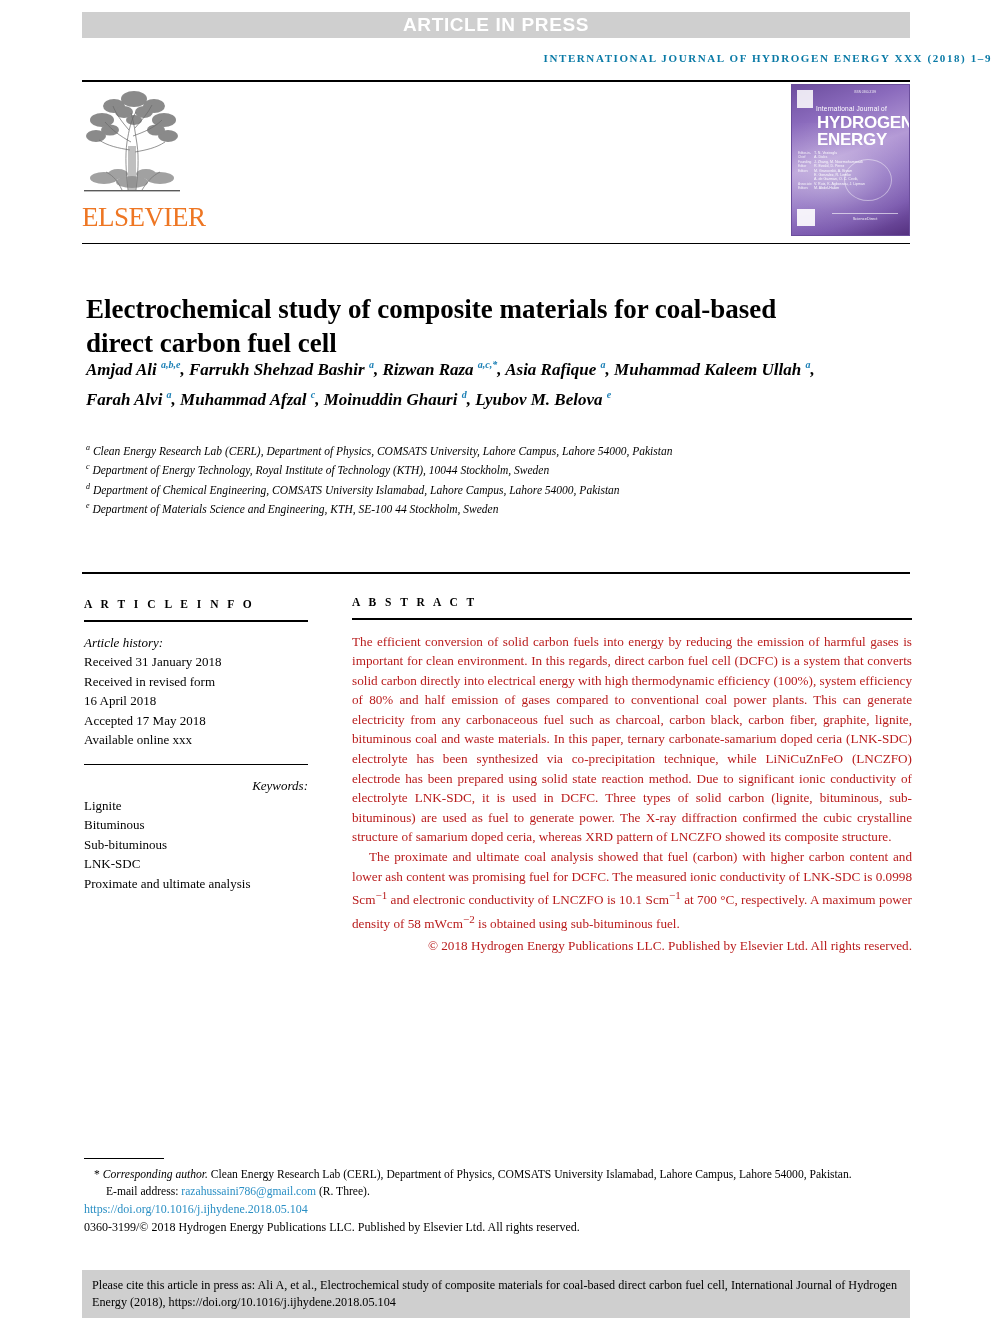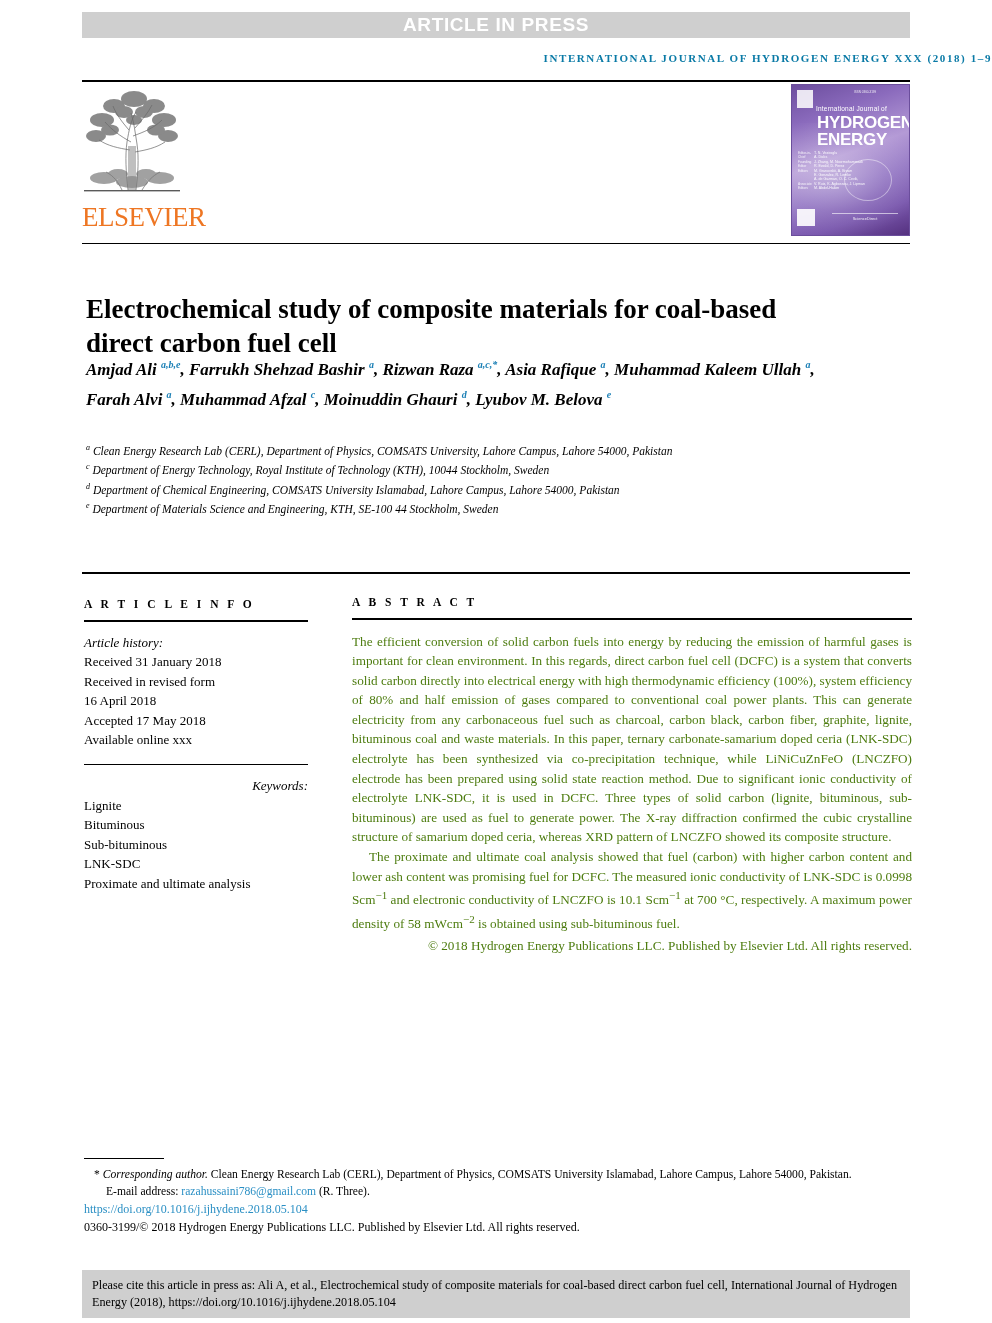--- a/index.html
+++ b/index.html
@@ -350,21 +350,21 @@
     left: 352px;
     top: 596px;
     width: 560px;
   }
   .abs-body {
     margin-top: 12px;
     font-family: "Liberation Serif", "DejaVu Serif", serif;
     font-size: 13.2px;
     line-height: 19.6px;
     text-align: justify;
-    color: #4d7c0f;
+    color: #b91c1c;
   }
   .abs-body p { margin: 0; }
   .abs-body p + p { text-indent: 17px; }
   .abs-copy {
     margin-top: 2px;
     text-align: right;
     font-family: "Liberation Serif", "DejaVu Serif", serif;
     font-size: 13.2px;
     line-height: 19.6px;
   }

